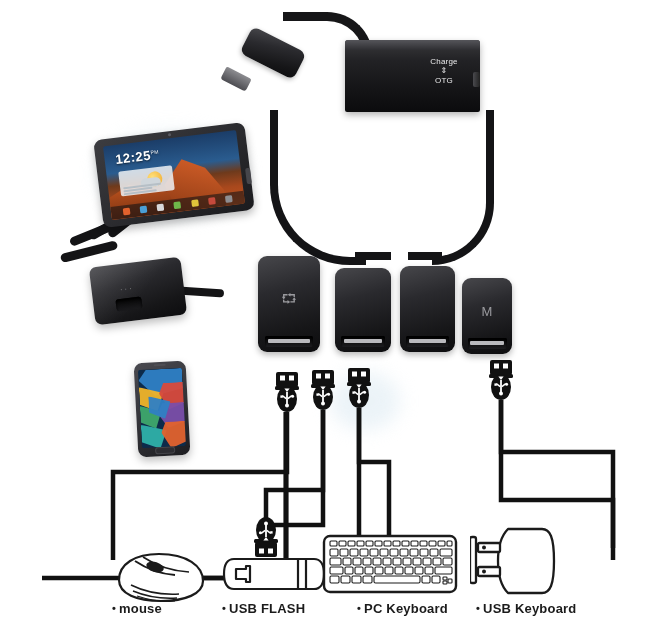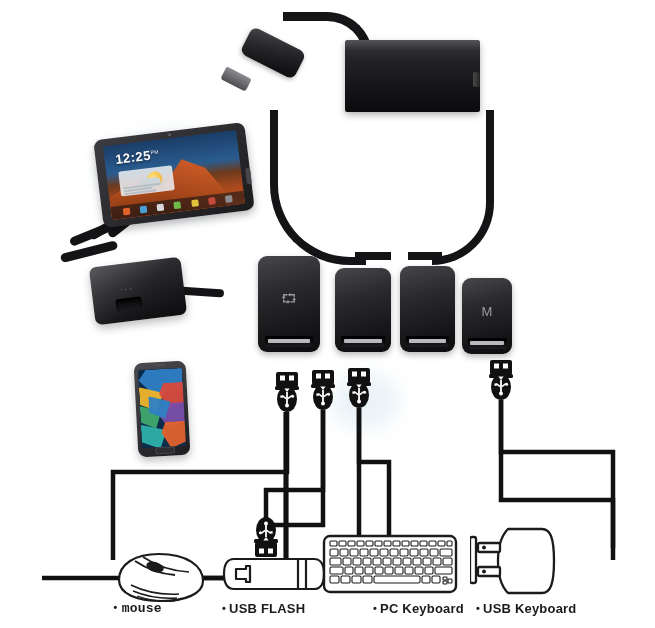--- a/index.html
+++ b/index.html
@@ -250,23 +250,23 @@
 
   
   #diagram{left:0;top:0;width:655px;height:628px;}
 
   
   .dlabel{
     font-size:13px;font-weight:bold;color:#1b1b1b;
     white-space:nowrap;letter-spacing:.2px;
   }
   .dlabel .bullet{font-size:11px;margin-right:3px;vertical-align:1px;}
-  #lab-mouse{left:112px;top:601px;font-family:Liberation Mono, monospace;}
+  #lab-mouse{left:112px;top:601px;}
   #lab-flash{left:222px;top:601px;text-align:center;}
-  #lab-keyboard{left:373px;top:601px;}
+  #lab-keyboard{left:357px;top:601px;}
   #lab-adapter{left:476px;top:601px;}
 </style>
 </head>
 <body>
 
 <div id="stage">
 
   <div class="haze abs" style="left:330px;top:372px;width:70px;height:58px;"></div>
   <div class="haze abs" style="left:96px;top:128px;width:150px;height:92px;opacity:.3;"></div>
 
@@ -308,20 +308,25 @@
   <div id="hub-in-cable" class="abs"></div>
   <div id="hub-in-plug-body" class="abs plastic-soft"></div>
   <div id="hub-in-plug-tip" class="abs"></div>
 
   <div id="fan1" class="fan abs"></div>
   <div id="fan2" class="fan abs"></div>
   <div id="fan3" class="fan abs"></div>
   <div id="fan4" class="fan abs"></div>
 
   <div id="hub-body" class="abs plastic"></div>
+  <div id="hub-switch-label" class="abs">
+    <span>Charge</span>
+    <span class="sw-arrow">⇕</span>
+    <span>OTG</span>
+  </div>
   <div id="hub-switch-nub" class="abs"></div>
 
   <div id="port1" class="abs plastic-soft port">
     <span class="usb-mark">⮔</span>
     <span class="slot"></span>
   </div>
   <div id="port2" class="abs plastic-soft port">
     <span class="slot"></span>
   </div>
   <div id="port3" class="abs plastic-soft port">

